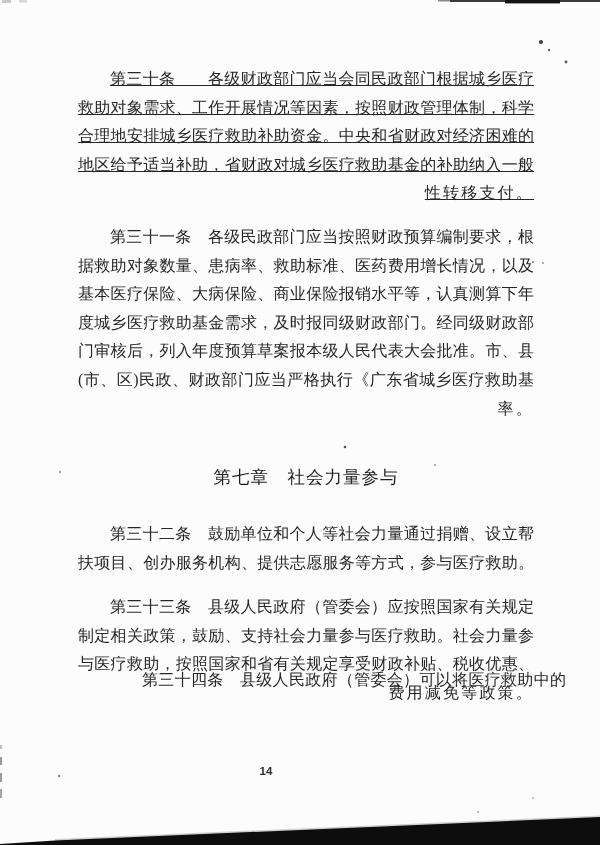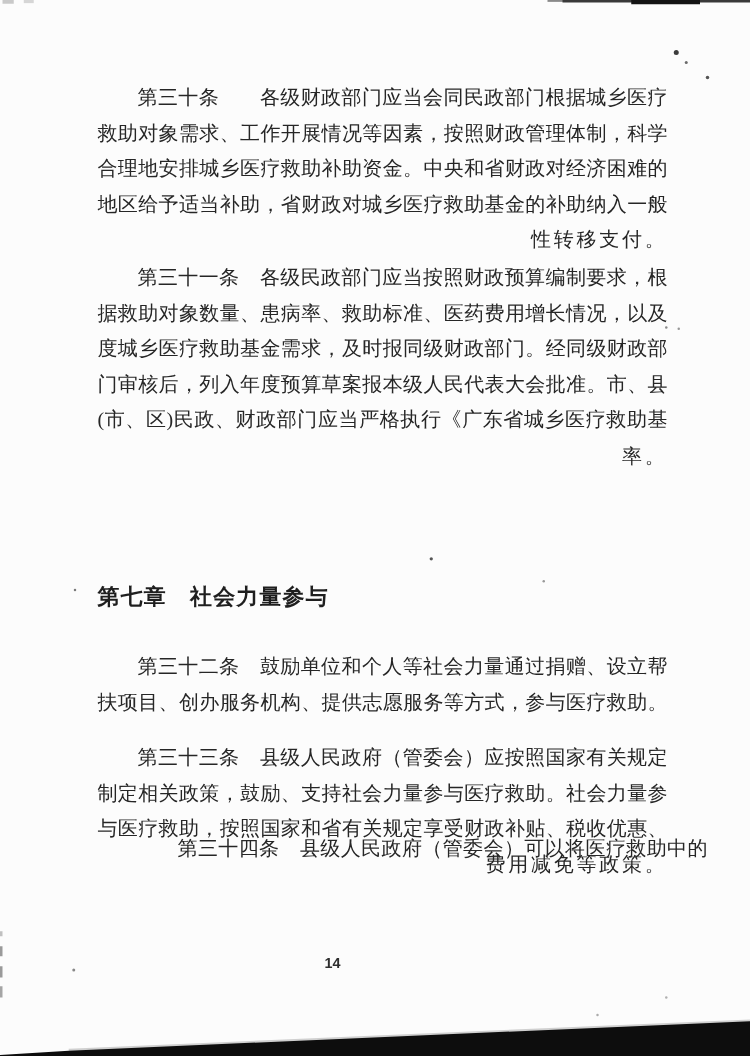--- a/index.html
+++ b/index.html
@@ -28,31 +28,32 @@
     text-align-last: justify;
     overflow: hidden;
     white-space: normal;
   }
   .line.indent { text-indent: 32px; }
   .line.short {
     text-align: right;
     text-align-last: auto;
     letter-spacing: 2.2px;
   }
-  .para-30 { top: 65px; }
-  .para-31 { top: 209px; }
+  .para-30 { top: 65px; text-decoration: underline; }
+  .para-31 { top: 223px; }
   .para-32 { top: 520px; }
   .para-33 { top: 593px; }
   .para-34 { top: 666px; margin-left: 32px; }
   .chapter-heading {
     position: absolute;
     left: 78px; width: 456px;
     top: 465px;
+    text-align: center;
     font-size: 17.5px;
-    font-weight: bold;
+    font-weight: normal;
     line-height: 24px;
     letter-spacing: 1px;
     color: #1e1e1e;
   }
   .page-number {
     position: absolute;
     left: 0; width: 532px;
     top: 764px;
     text-align: center;
     font-size: 11.5px;
@@ -77,20 +78,21 @@
     <div class="line indent">第三十条　　各级财政部门应当会同民政部门根据城乡医疗</div>
     <div class="line">救助对象需求、工作开展情况等因素，按照财政管理体制，科学</div>
     <div class="line">合理地安排城乡医疗救助补助资金。中央和省财政对经济困难的</div>
     <div class="line">地区给予适当补助，省财政对城乡医疗救助基金的补助纳入一般</div>
     <div class="line short">性转移支付。</div>
   </div>
 
   <div class="textcol para-31">
     <div class="line indent">第三十一条　各级民政部门应当按照财政预算编制要求，根</div>
     <div class="line">据救助对象数量、患病率、救助标准、医药费用增长情况，以及</div>
+    <div class="line">基本医疗保险、大病保险、商业保险报销水平等，认真测算下年</div>
     <div class="line">度城乡医疗救助基金需求，及时报同级财政部门。经同级财政部</div>
     <div class="line">门审核后，列入年度预算草案报本级人民代表大会批准。市、县</div>
     <div class="line">(市、区)民政、财政部门应当严格执行《广东省城乡医疗救助基</div>
     <div class="line short">率。</div>
   </div>
 
   <div class="chapter-heading">第七章　社会力量参与</div>
 
   <div class="textcol para-32">
     <div class="line indent">第三十二条　鼓励单位和个人等社会力量通过捐赠、设立帮</div>

